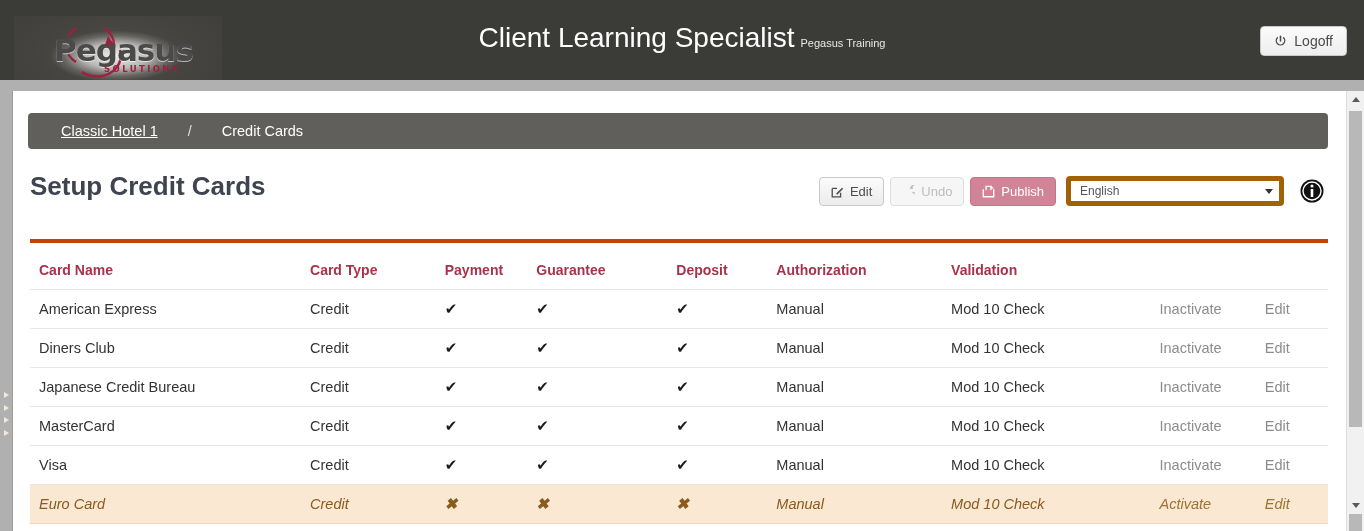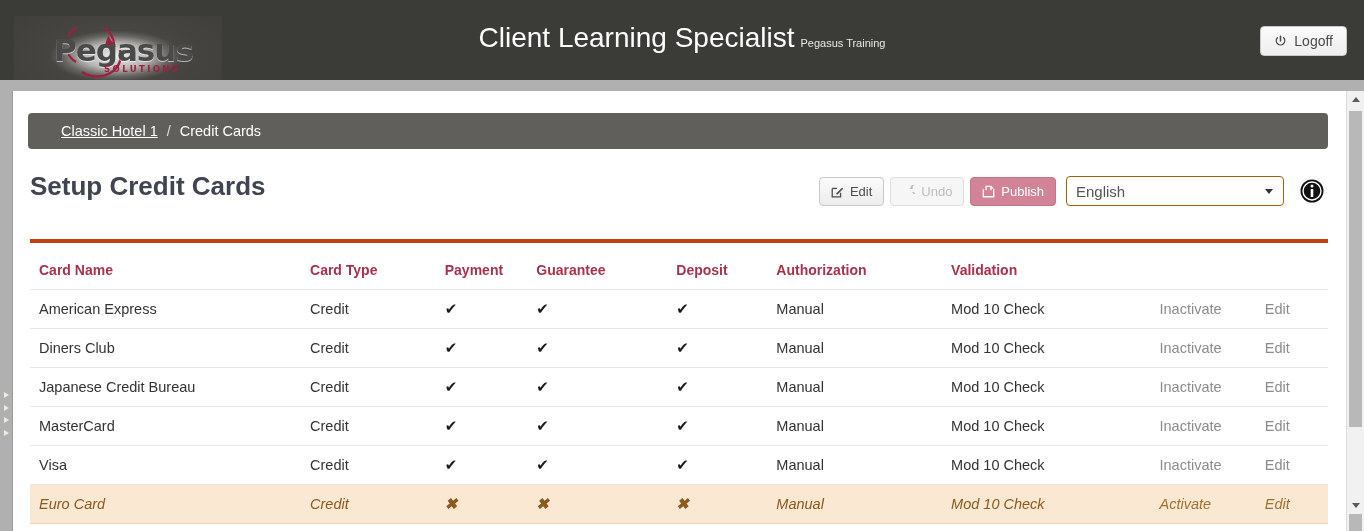--- a/index.html
+++ b/index.html
@@ -149,20 +149,21 @@
     left: 15px; top: 22px;
     width: 1300px; height: 36px;
     box-sizing: border-box;
     background: #605f5c;
     border-radius: 4px;
     display: flex;
     align-items: center;
     padding-left: 33px;
     font-size: 14.5px;
     color: #ffffff;
+    gap: 21px;
   }
   .breadcrumb .crumb-link {
     color: #ffffff;
     text-decoration: underline;
     cursor: pointer;
   }
   .breadcrumb .crumb-sep {
     margin: 0 9px;
     color: #dddddd;
   }
@@ -213,25 +214,25 @@
     color: #ffffff;
     font-weight: normal;
   }
   .tb-icon { display: inline-block; width: 13px; height: 13px; }
   .lang-select {
     width: 218px;
     height: 30px;
     box-sizing: border-box;
     padding: 0 9px;
     margin-left: 4px;
-    border: 1px solid #a16207;
+    border: 5px solid #a16207;
     border-radius: 4px;
     background: #ffffff;
     font-family: "Liberation Sans", sans-serif;
-    font-size: 15px;
+    font-size: 12px;
     color: #555555;
     appearance: none;
     -webkit-appearance: none;
     cursor: pointer;
   }
   .select-wrap { position: relative; display: flex; align-items: center; }
   .select-caret {
     position: absolute;
     right: 11px; top: 13px;
     width: 0; height: 0;

